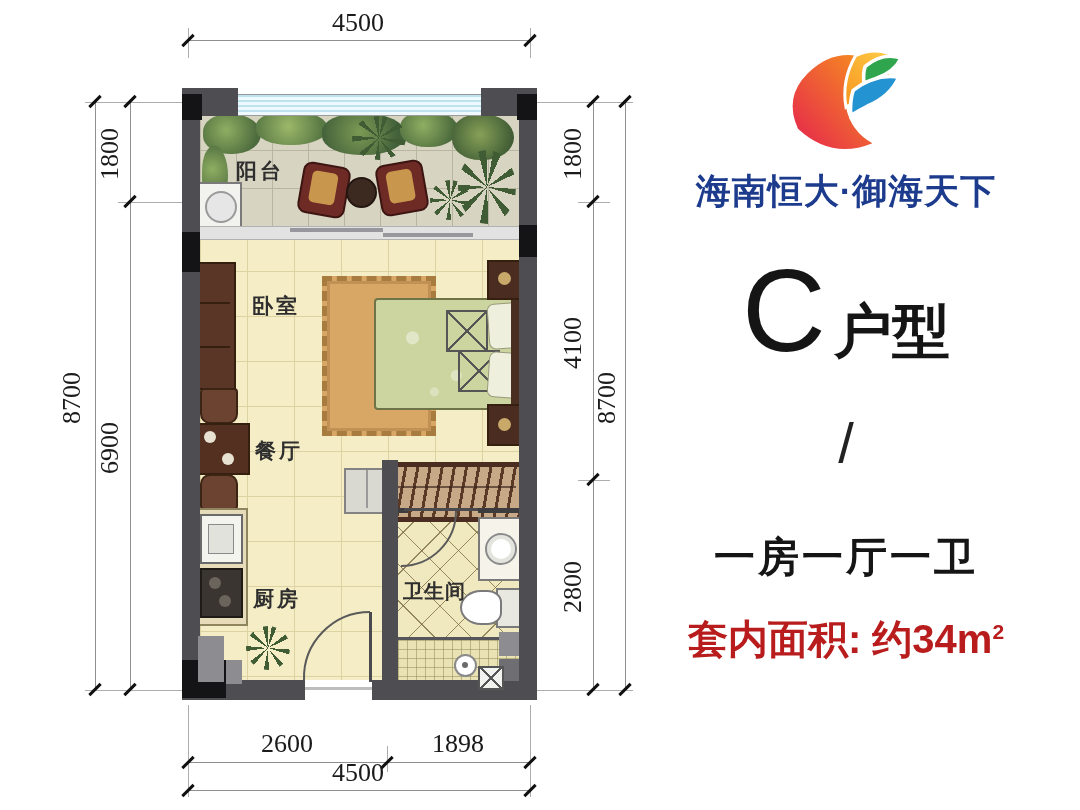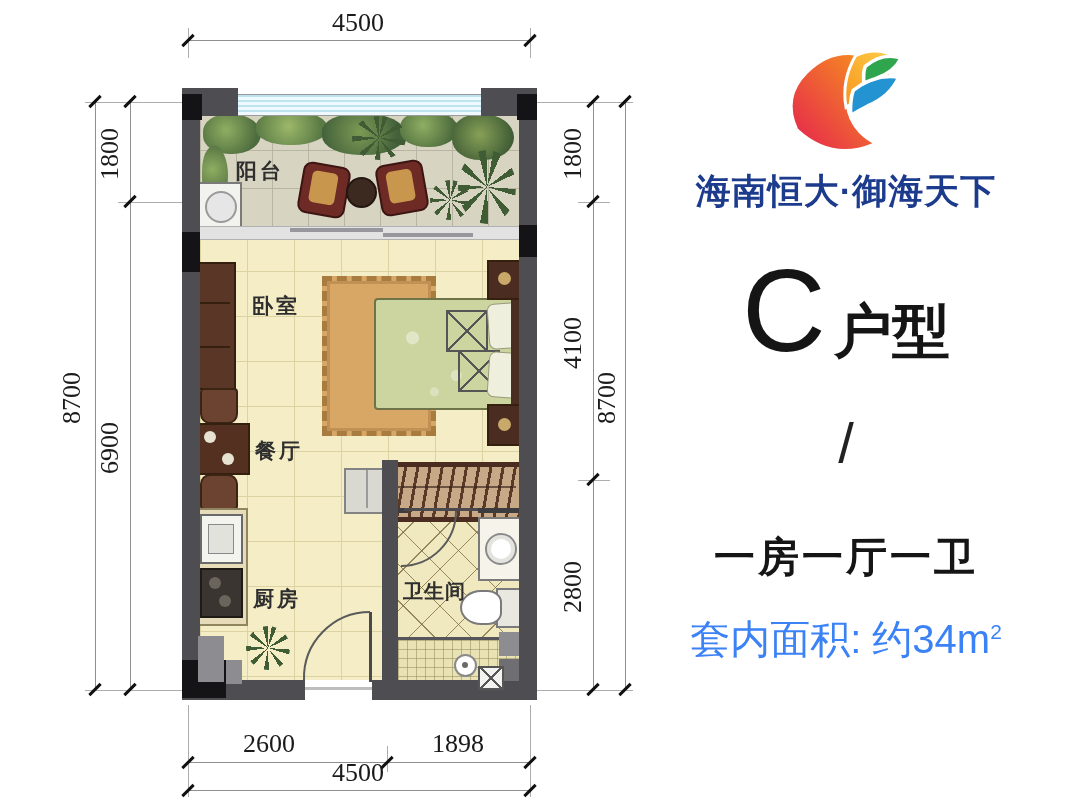--- a/index.html
+++ b/index.html
@@ -48,21 +48,21 @@
   .info{position:absolute;left:636px;top:0;width:420px;height:810px;color:#111;}
   .ctr{position:absolute;left:0;width:420px;text-align:center;}
   .brand-title{font-size:35px;font-weight:800;letter-spacing:1px;}
   .brand-sub{font-size:23px;font-weight:700;letter-spacing:2px;}
   .unit-row{display:flex;justify-content:center;align-items:baseline;gap:8px;}
   .unit-letter{font-size:116px;line-height:.85;font-weight:400;color:#151515;}
   .unit-suffix{font-size:58px;font-weight:800;color:#151515;}
   .slash{font-size:56px;font-weight:300;color:#222;}
   .cat{font-size:38px;font-weight:700;letter-spacing:6px;color:#1b1b1b;}
   .roomsline{font-size:41px;font-weight:700;letter-spacing:3px;color:#151515;}
-  .arealine{font-size:40px;font-weight:400;color:#3b82f6;}
+  .arealine{font-size:40px;font-weight:700;color:#b91c1c;}
   .arealine sup{font-size:21px;}
 </style>
 </head>
 <body>
 
 <div class="canvas">
 
   <div class="a" style="left:0;top:0;width:660px;height:810px;">
 
     <div class="a balcony-floor" style="left:200px;top:112px;width:319px;height:114px;"></div>
@@ -226,21 +226,21 @@
     <div class="ext" style="left:188px;top:705px;width:1px;height:92px;"></div>
     <div class="ext" style="left:387px;top:746px;width:1px;height:26px;"></div>
     <div class="ext" style="left:530px;top:705px;width:1px;height:92px;"></div>
     <div class="dline" style="left:188px;top:762px;width:343px;height:1px;"></div>
     <div class="dline" style="left:188px;top:790px;width:343px;height:1px;"></div>
     <div class="tick" style="left:180px;top:761px;"></div>
     <div class="tick" style="left:379px;top:761px;"></div>
     <div class="tick" style="left:522px;top:761px;"></div>
     <div class="tick" style="left:180px;top:789px;"></div>
     <div class="tick" style="left:522px;top:789px;"></div>
-    <div class="dnum" style="left:219px;top:729px;">2600</div>
+    <div class="dnum" style="left:237px;top:729px;">2600</div>
     <div class="dnum" style="left:408px;top:729px;">1898</div>
     <div class="dnum" style="left:308px;top:758px;">4500</div>
   </div>
 
   <div class="info">
 
     <svg class="a" style="left:135px;top:40px;" width="150" height="120" viewBox="0 0 120 100">
       <defs>
         <linearGradient id="gradA" x1="0" y1="1" x2="1" y2="0">
           <stop offset="0" stop-color="#e5234e"></stop>

